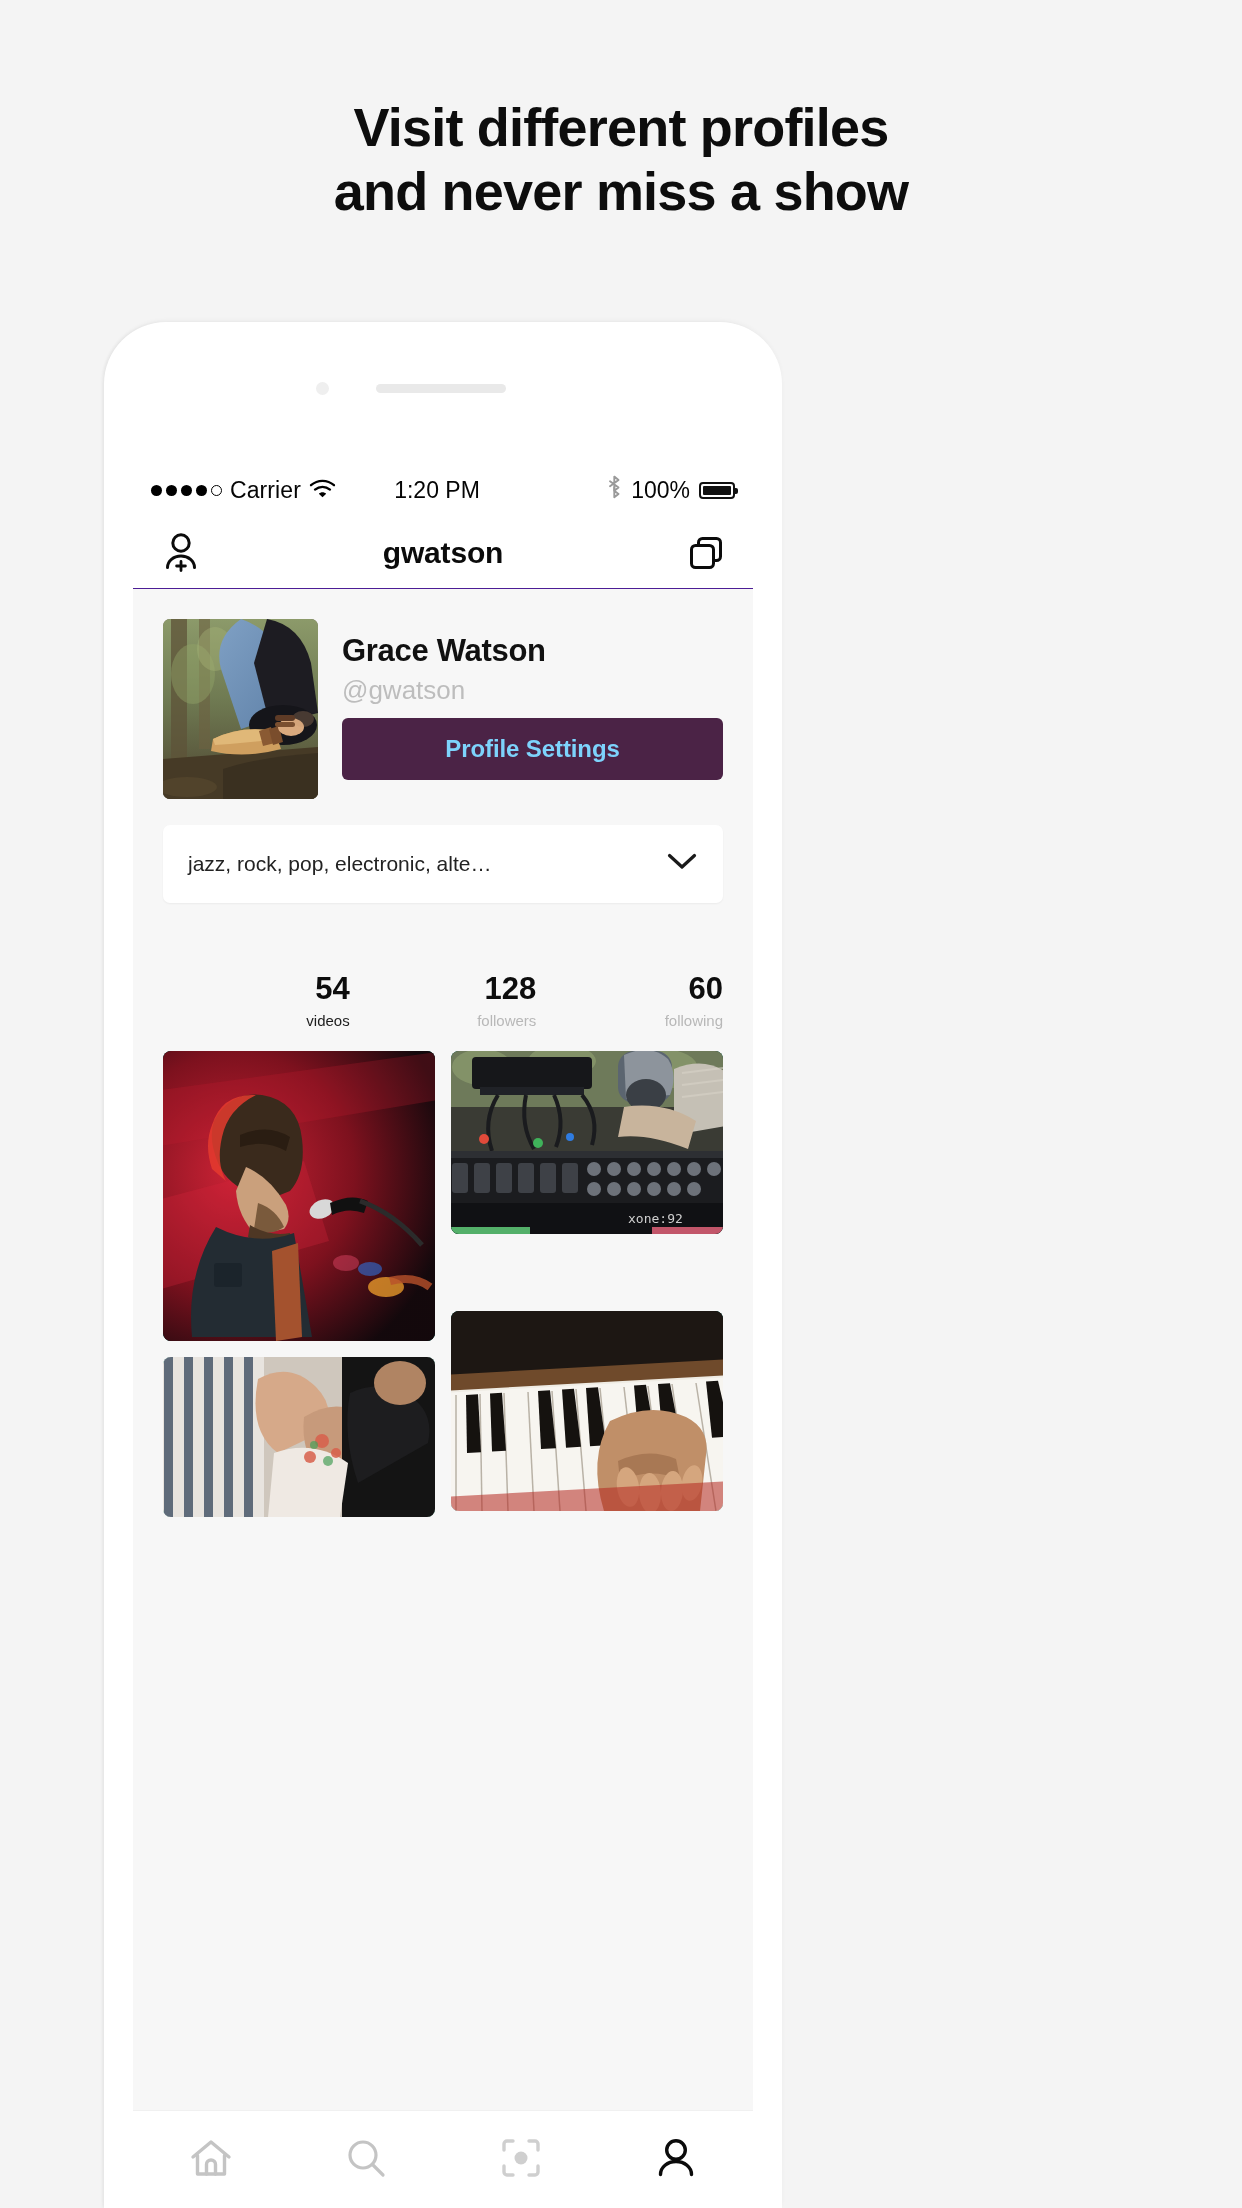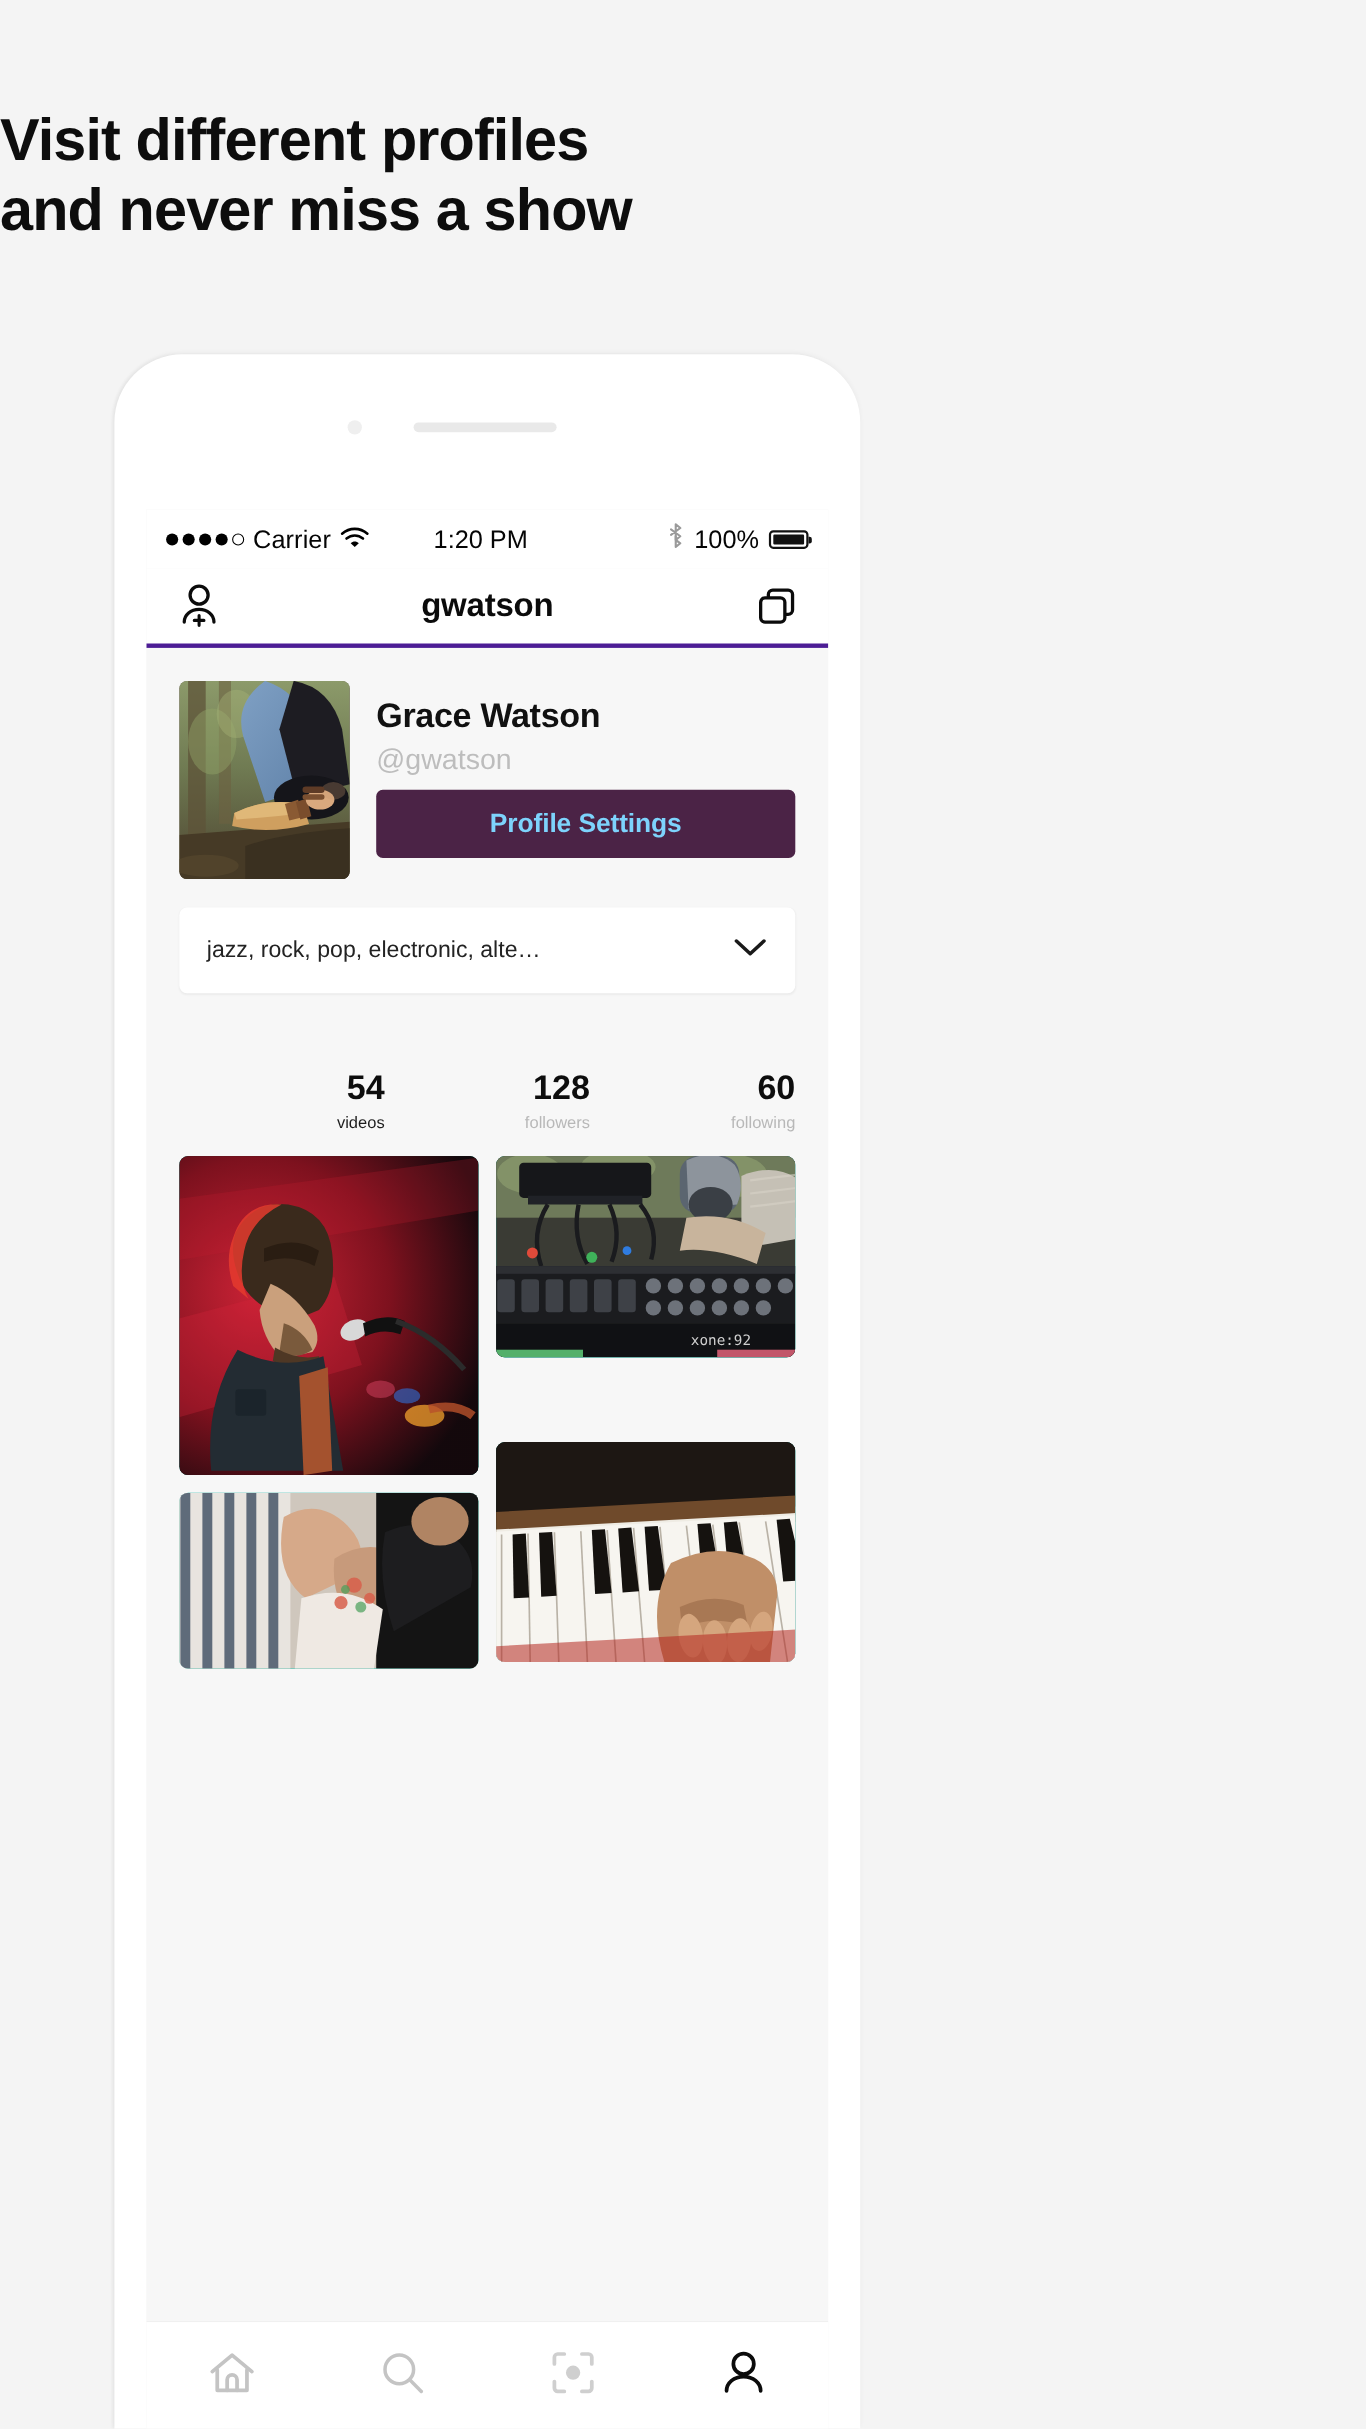--- a/index.html
+++ b/index.html
@@ -18,21 +18,21 @@
     height: 2208px;
     background: #f4f4f4;
   }
 
   
   .headline {
     position: absolute;
     top: 96px;
     left: 0;
     width: 1242px;
-    text-align: left;
+    text-align: center;
     font-size: 54px;
     font-weight: 800;
     line-height: 1.18;
     letter-spacing: -0.8px;
     color: #0d0d0d;
   }
   .headline .ln { display: block; }
 
   
   .device {
@@ -127,21 +127,21 @@
 
   
   .navbar {
     position: relative;
     height: 72px;
     background: #ffffff;
     display: flex;
     align-items: center;
     justify-content: space-between;
     padding: 0 28px;
-    border-bottom: 4px solid #4c1d95;
+    border-bottom: 1px solid #4c1d95;
   }
   .nav-title {
     position: absolute;
     left: 0; right: 0;
     text-align: center;
     font-size: 30px;
     font-weight: 700;
     color: #0b0b0b;
     letter-spacing: -0.2px;
     pointer-events: none;

